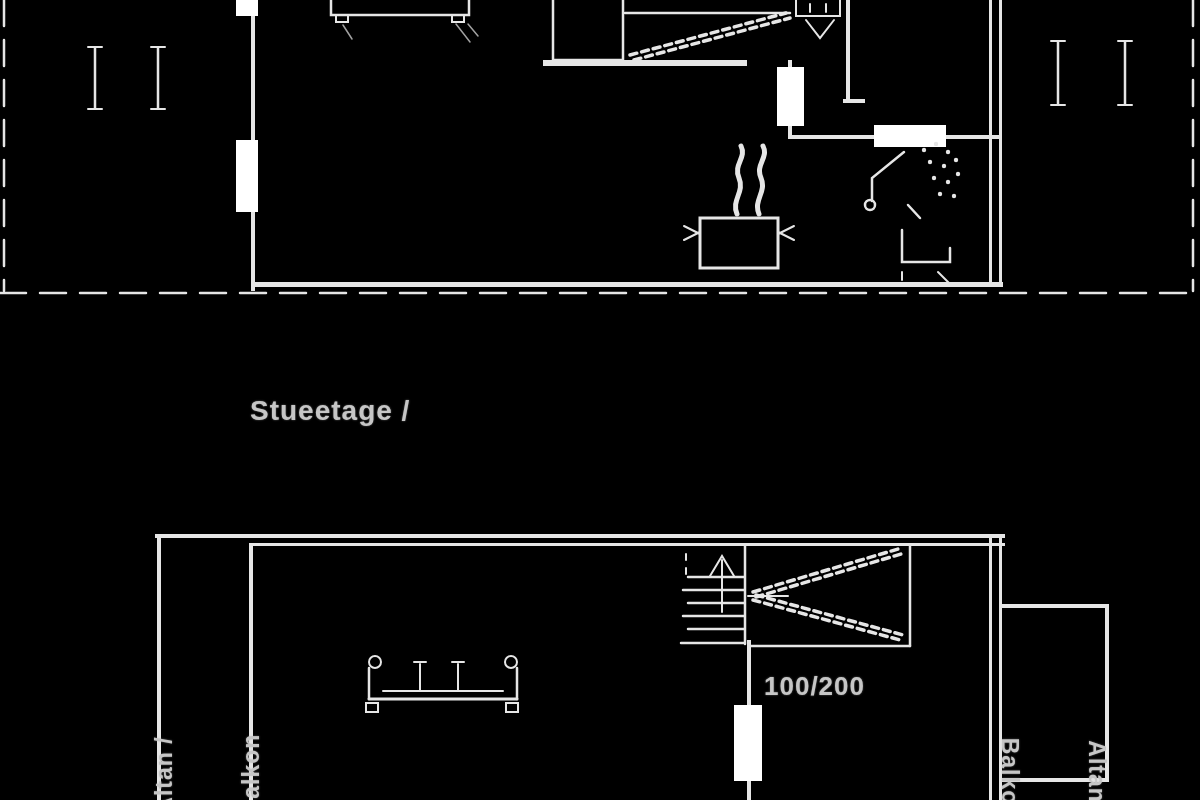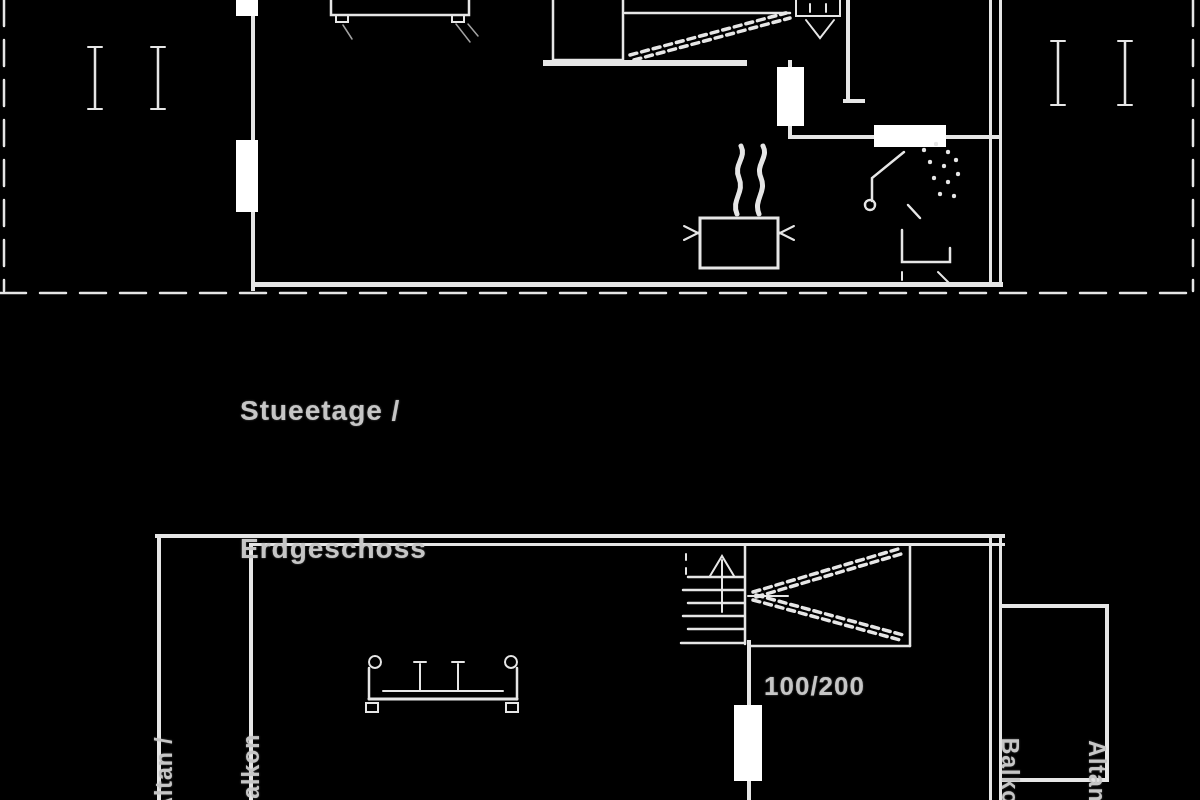--- a/index.html
+++ b/index.html
@@ -1,21 +1,21 @@
 <!DOCTYPE html>
 <html><head>
 <meta charset="utf-8">
 <style>
   html,body{margin:0;padding:0;background:#000;}
   .stage{position:relative;width:1200px;height:800px;background:#000;overflow:hidden;
          font-family:"Liberation Sans", sans-serif;}
   svg.plan{position:absolute;left:0;top:0;filter:blur(.35px);}
   .lbl{position:absolute;color:#c6c6c6;font-weight:bold;letter-spacing:1px;
        text-shadow:0 0 2px rgba(190,190,190,.55);filter:blur(.45px);white-space:pre;}
-  .lbl-ground{left:240px;top:296px;font-size:28px;line-height:46px;}
+  .lbl-ground{left:250px;top:296px;font-size:28px;line-height:46px;}
   .lbl-bedsize{left:764px;top:654px;font-size:26px;margin-top:17px;}
   .lbl-balcony{width:120px;text-align:center;font-size:23px;line-height:29px;}
   .lbl-balcony-left{left:148px;top:659px;transform:rotate(-90deg);}
   .lbl-balcony-right{left:993px;top:663px;transform:rotate(90deg);}
 </style>
 </head>
 <body>
 
 <div class="stage">
 
@@ -193,21 +193,20 @@
           <line x1="756" y1="597" x2="901" y2="554"></line>
           <line x1="753" y1="600" x2="900" y2="640"></line>
           <line x1="756" y1="595" x2="903" y2="635"></line>
         </g>
       </g>
     </g>
   </svg>
 
   <div class="lbl lbl-ground">
     <div>Stueetage /</div>
-    <div>Erdgeschoss</div>
   </div>
 
   <div class="lbl lbl-balcony lbl-balcony-left">
     <div>Altan /</div>
     <div>Balkon</div>
   </div>
 
   <div class="lbl lbl-balcony lbl-balcony-right">
     <div>Altan /</div>
     <div>Balkon</div>

